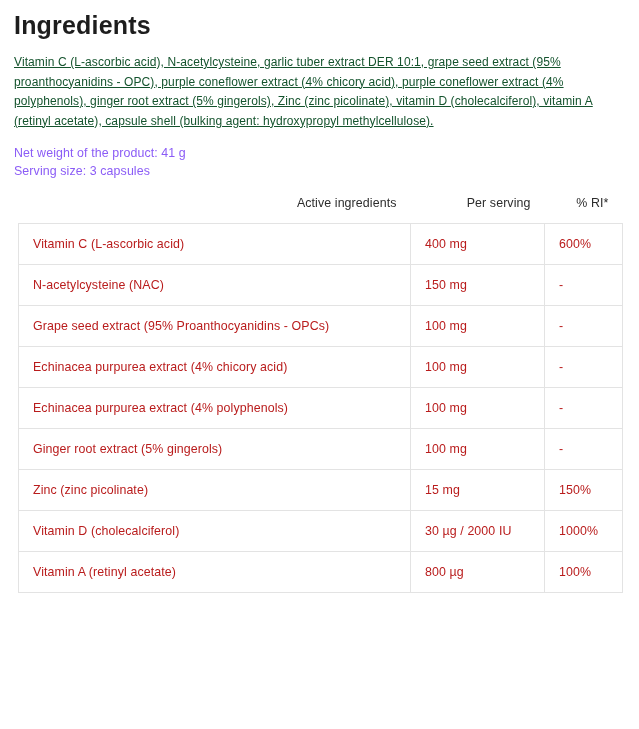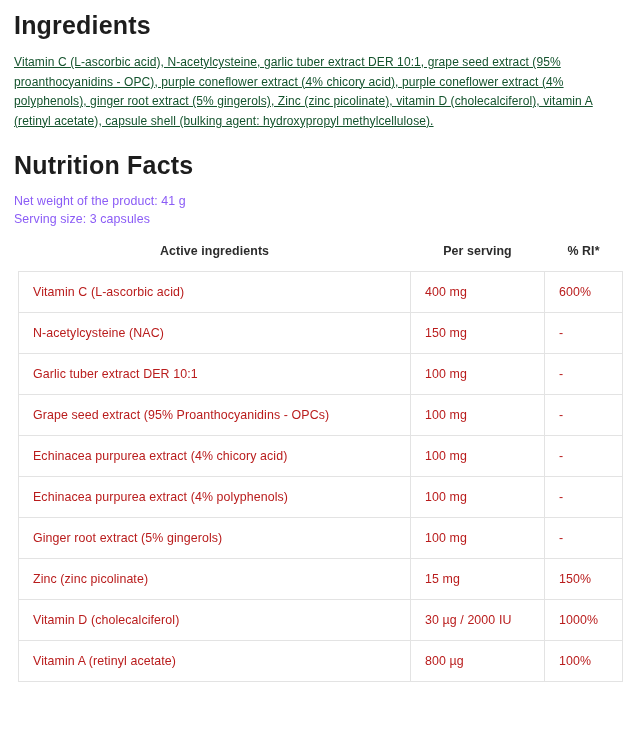--- a/index.html
+++ b/index.html
@@ -42,23 +42,23 @@
   }
   table.nutrition {
     margin-left: 4px;
     margin-top: 9px;
     width: 604px;
     border-collapse: collapse;
     table-layout: fixed;
   }
   table.nutrition th {
     border: none;
-    text-align: center;
+    text-align: right;
     font-size: 12.4px;
-    font-weight: 700;
+    font-weight: 400;
     color: #2c2c2c;
     letter-spacing: 0.1px;
     padding: 7px 14px 13px 14px;
   }
   table.nutrition td {
     border: 1px solid #e3e3e3;
     font-size: 12.4px;
     font-weight: 400;
     color: #b91c1c;
     letter-spacing: 0.1px;
@@ -72,21 +72,20 @@
 </head>
 <body>
 
 <div class="page">
 
   <h2 class="section-heading">Ingredients</h2>
 
   <p class="para">Vitamin C (L-ascorbic acid), N-acetylcysteine, garlic tuber extract DER 10:1, grape seed extract (95% proanthocyanidins - OPC), purple coneflower extract (4% chicory acid), purple coneflower extract (4% polyphenols), ginger root extract (5% gingerols), Zinc (zinc picolinate), vitamin D (cholecalciferol), vitamin A (retinyl acetate), capsule shell (bulking agent: hydroxypropyl methylcellulose).</p>
 
 
-  <h2 class="section-heading nutrition-heading">Nutrition Facts</h2>
 
   <div>
     <p class="meta-line">Net weight of the product: 41 g</p>
     <p class="meta-line">Serving size: 3 capsules</p>
   </div>
 
   <table class="nutrition">
     <colgroup>
       <col style="width:392px">
       <col style="width:134px">
@@ -101,25 +100,20 @@
     </thead>
     <tbody>
         <tr>
           <td>Vitamin C (L-ascorbic acid)</td>
           <td>400 mg</td>
           <td>600%</td>
         </tr>
         <tr>
           <td>N-acetylcysteine (NAC)</td>
           <td>150 mg</td>
-          <td>-</td>
-        </tr>
-        <tr>
-          <td>Garlic tuber extract DER 10:1</td>
-          <td>100 mg</td>
           <td>-</td>
         </tr>
         <tr>
           <td>Grape seed extract (95% Proanthocyanidins - OPCs)</td>
           <td>100 mg</td>
           <td>-</td>
         </tr>
         <tr>
           <td>Echinacea purpurea extract (4% chicory acid)</td>
           <td>100 mg</td>

